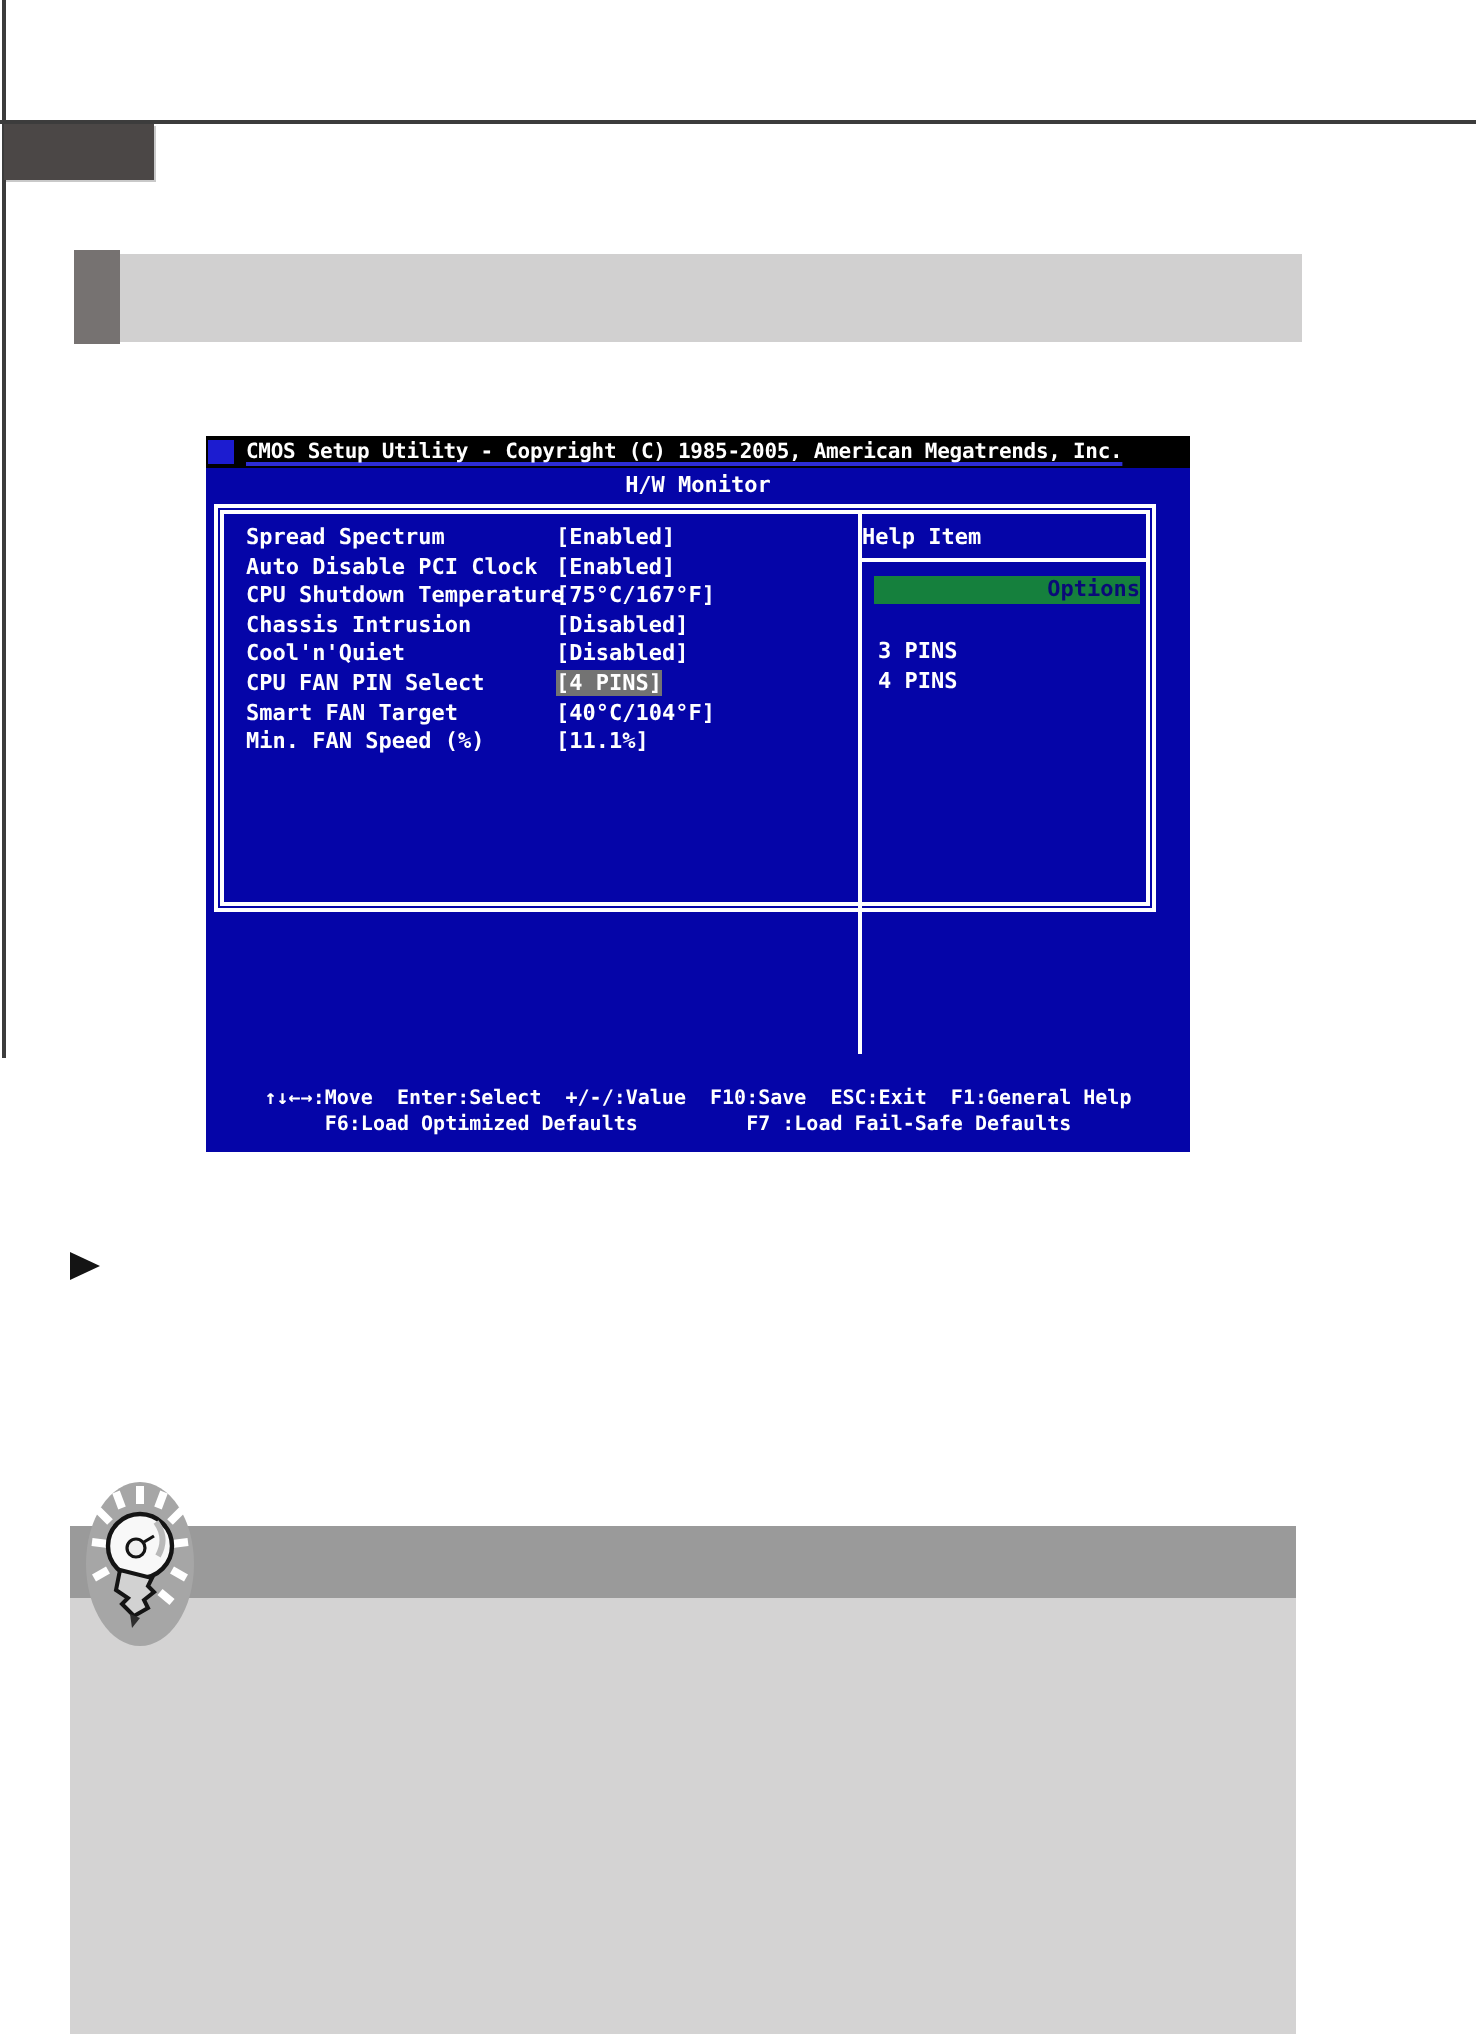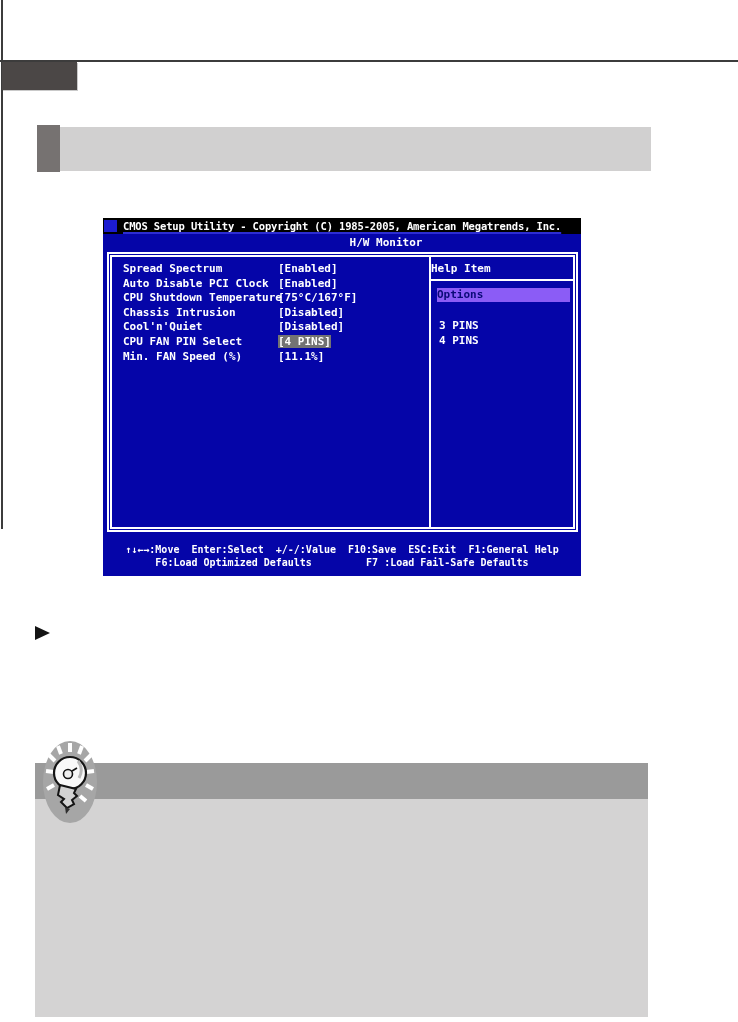--- a/index.html
+++ b/index.html
@@ -9,40 +9,40 @@
   }
   
   .top-rule{position:absolute;left:0;top:60px;width:738px;height:2px;background:#3c3c3c;}
   .left-rule{position:absolute;left:1px;top:0;width:2px;height:529px;background:#3c3c3c;}
   .corner-tab{position:absolute;left:2px;top:62px;width:75px;height:28px;background:#4b4746;box-shadow:1px 1px 0 #c9c9c9;}
   .section-header-accent{position:absolute;left:37px;top:125px;width:23px;height:47px;background:#767271;}
   .section-header-bar{position:absolute;left:60px;top:127px;width:591px;height:44px;background:#d1d0d0;}
   .bullet-arrow{position:absolute;left:35px;top:626px;width:0;height:0;
     border-left:15px solid #141414;border-top:7px solid transparent;border-bottom:7px solid transparent;}
   
-  .bios{position:absolute;left:103px;top:218px;width:478px;height:358px;background:#0505a8;}
+  .bios{position:absolute;left:103px;top:218px;width:478px;height:358px;background:#0505a8;padding-left:14px;}
   .bios-titlebar{position:absolute;left:0;top:0;width:100%;height:16px;background:#000;display:flex;align-items:center;}
   .bios-title-icon{width:13px;height:12px;background:#1c1cd0;margin:1px 6px 1px 1px;flex:0 0 auto;}
   .bios-title{color:#ffffff;font-size:10.5px;font-weight:bold;letter-spacing:-0.15px;white-space:pre;
     text-decoration:underline;text-decoration-color:#2d2dd4;text-decoration-thickness:1.5px;text-underline-offset:2px;}
-  .bios-subtitle{position:absolute;left:0;top:18px;width:100%;text-align:center;color:#fff;font-size:11px;font-weight:bold;margin-left:44px;}
-  .bios-box{position:absolute;left:4px;top:34px;width:471px;height:280px;border:5px double #ffffff;box-sizing:border-box;}
+  .bios-subtitle{position:absolute;left:0;top:18px;width:100%;text-align:center;color:#fff;font-size:11px;font-weight:bold;}
+  .bios-box{position:absolute;left:4px;top:34px;width:471px;height:204px;border:5px double #ffffff;box-sizing:border-box;}
   .menu{position:absolute;left:0;top:5px;width:317px;}
   .menu-row{position:relative;height:14.6px;font-size:11px;font-weight:bold;color:#ffffff;white-space:pre;}
   .mi-label{position:absolute;left:11px;top:0;}
   .mi-value{position:absolute;left:166px;top:0;}
   .menu-row.selected .mi-value{background:#737373;}
   .menu-row.submenu .mi-label{color:#f2f200;}
   .menu-row.submenu .mi-tri{color:#ffffff;margin-right:5px;}
   .divider{position:absolute;left:317px;top:0;width:2px;height:270px;background:#ffffff;}
   .help{position:absolute;left:319px;top:0;width:142px;height:270px;}
   .help-title{position:absolute;left:0;top:5px;width:100%;text-align:left;color:#fff;font-size:11px;font-weight:bold;}
   .help-sep{position:absolute;left:-2px;top:22px;width:146px;height:2px;background:#ffffff;}
-  .help-options-bar{position:absolute;left:6px;top:31px;width:133px;height:14px;background:#8b5cf6;
-    color:#0a0a78;font-size:11px;font-weight:bold;text-align:left;line-height:14px;}
+  .help-options-bar{position:absolute;left:6px;top:31px;width:133px;height:14px;background:#15803d;
+    color:#0a0a78;font-size:11px;font-weight:bold;text-align:right;line-height:14px;}
   .help-option{position:absolute;left:8px;height:14.6px;color:#fff;font-size:11px;font-weight:bold;white-space:pre;}
   .help-option.opt0{top:62px;}
   .help-option.opt1{top:76.5px;}
   .legend{position:absolute;left:0;top:326px;width:100%;color:#fff;font-size:10px;font-weight:bold;text-align:center;}
   .legend div{white-space:pre;line-height:12.5px;}
   
   .tip-bar{position:absolute;left:35px;top:763px;width:613px;height:36px;background:#9a9a9a;}
   .tip-box{position:absolute;left:35px;top:799px;width:613px;height:218px;background:#d4d3d3;}
   .tip-bulb{position:absolute;left:42px;top:741px;width:56px;height:83px;}
 </style>
@@ -62,20 +62,21 @@
   </div>
   <div class="bios-subtitle">H/W Monitor</div>
   <div class="bios-box">
     <div class="menu">
         <div class="menu-row"><span class="mi-label">Spread Spectrum</span><span class="mi-value">[Enabled]</span></div>
         <div class="menu-row"><span class="mi-label">Auto Disable PCI Clock</span><span class="mi-value">[Enabled]</span></div>
         <div class="menu-row"><span class="mi-label">CPU Shutdown Temperature</span><span class="mi-value">[75°C/167°F]</span></div>
         <div class="menu-row"><span class="mi-label">Chassis Intrusion</span><span class="mi-value">[Disabled]</span></div>
         <div class="menu-row"><span class="mi-label">Cool'n'Quiet</span><span class="mi-value">[Disabled]</span></div>
         <div class="menu-row selected"><span class="mi-label">CPU FAN PIN Select</span><span class="mi-value">[4 PINS]</span></div>
+        <div class="menu-row"><span class="mi-label">Smart FAN Target</span><span class="mi-value">[40°C/104°F]</span></div>
         <div class="menu-row"><span class="mi-label">Min. FAN Speed (%)</span><span class="mi-value">[11.1%]</span></div>
       </div>
     <div class="divider"></div>
     <div class="help">
       <div class="help-title">Help Item</div>
       <div class="help-sep"></div>
       <div class="help-options-bar">Options</div>
       <div class="help-option opt0">3 PINS</div>
       <div class="help-option opt1">4 PINS</div>
     </div>

